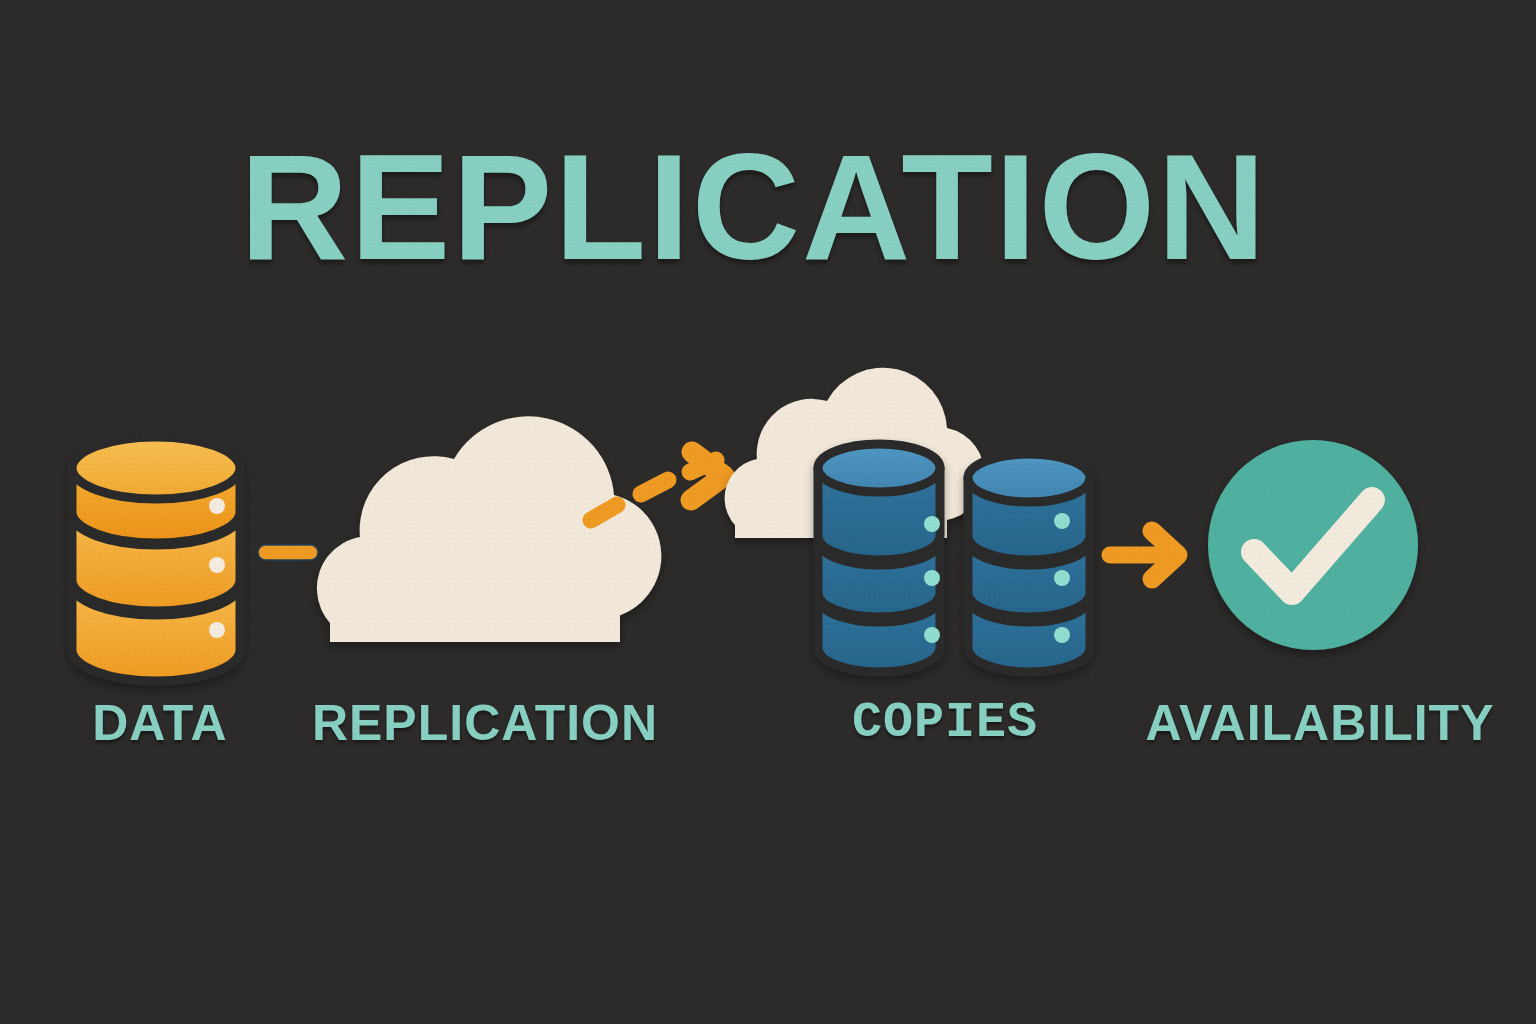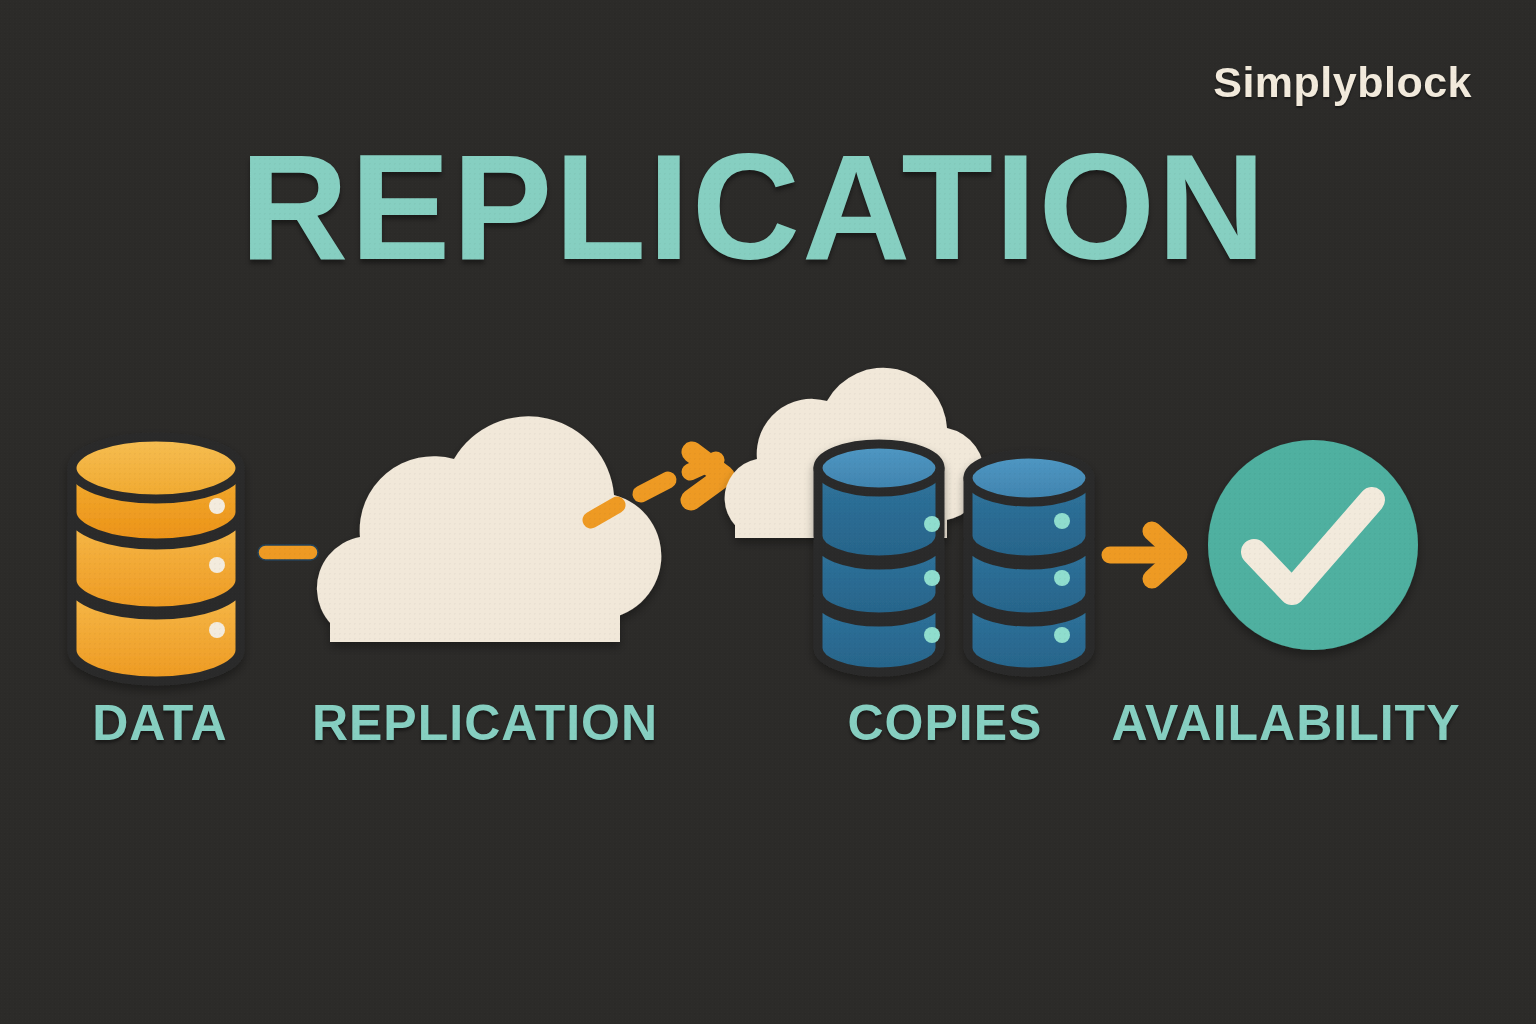--- a/index.html
+++ b/index.html
@@ -63,22 +63,22 @@
     line-height: 50px;
     font-weight: 700;
     color: #86CFC1;
     letter-spacing: 1px;
     text-shadow: 0 3px 3px rgba(0,0,0,.4);
     white-space: nowrap;
     text-align: center;
   }
   #cap-data         { left: 60px;   width: 200px; }
   #cap-replication  { left: 300px;  width: 370px; }
-  #cap-copies       { left: 840px;  width: 210px; }
-  #cap-availability { left: 1096px; width: 380px; }
+  #cap-copies       { left: 840px;  width: 210px; font-family: Liberation Mono, monospace; }
+  #cap-availability { left: 1130px; width: 380px; }
 
   .stage-svg {
     position: absolute;
     left: 0;
     top: 0;
     width: 1536px;
     height: 1024px;
     overflow: visible;
   }
 </style>
@@ -191,21 +191,20 @@
       <line x1="1110" y1="555" x2="1168" y2="555" stroke="#EE9A23" stroke-width="17" stroke-linecap="round"></line>
       <path d="M1152 531 l26 24 l-26 24" fill="none" stroke="#EE9A23" stroke-width="19" stroke-linecap="round" stroke-linejoin="round"></path>
     </g>
 
     <g filter="url(#softshadow)">
       <circle cx="1313" cy="545" r="105" fill="#4FB0A0"></circle>
       <path d="M1254 552 l38 40 l80 -92" fill="none" stroke="#F2EADC" stroke-width="26" stroke-linecap="round" stroke-linejoin="round"></path>
     </g>
   </svg>
 
-  <div id="brand">Simplyblock</div>
   <div id="title">REPLICATION</div>
 
   <div class="caption" id="cap-data">DATA</div>
   <div class="caption" id="cap-replication">REPLICATION</div>
   <div class="caption" id="cap-copies">COPIES</div>
   <div class="caption" id="cap-availability">AVAILABILITY</div>
 
   <div id="grain"></div>
 </div>
 

